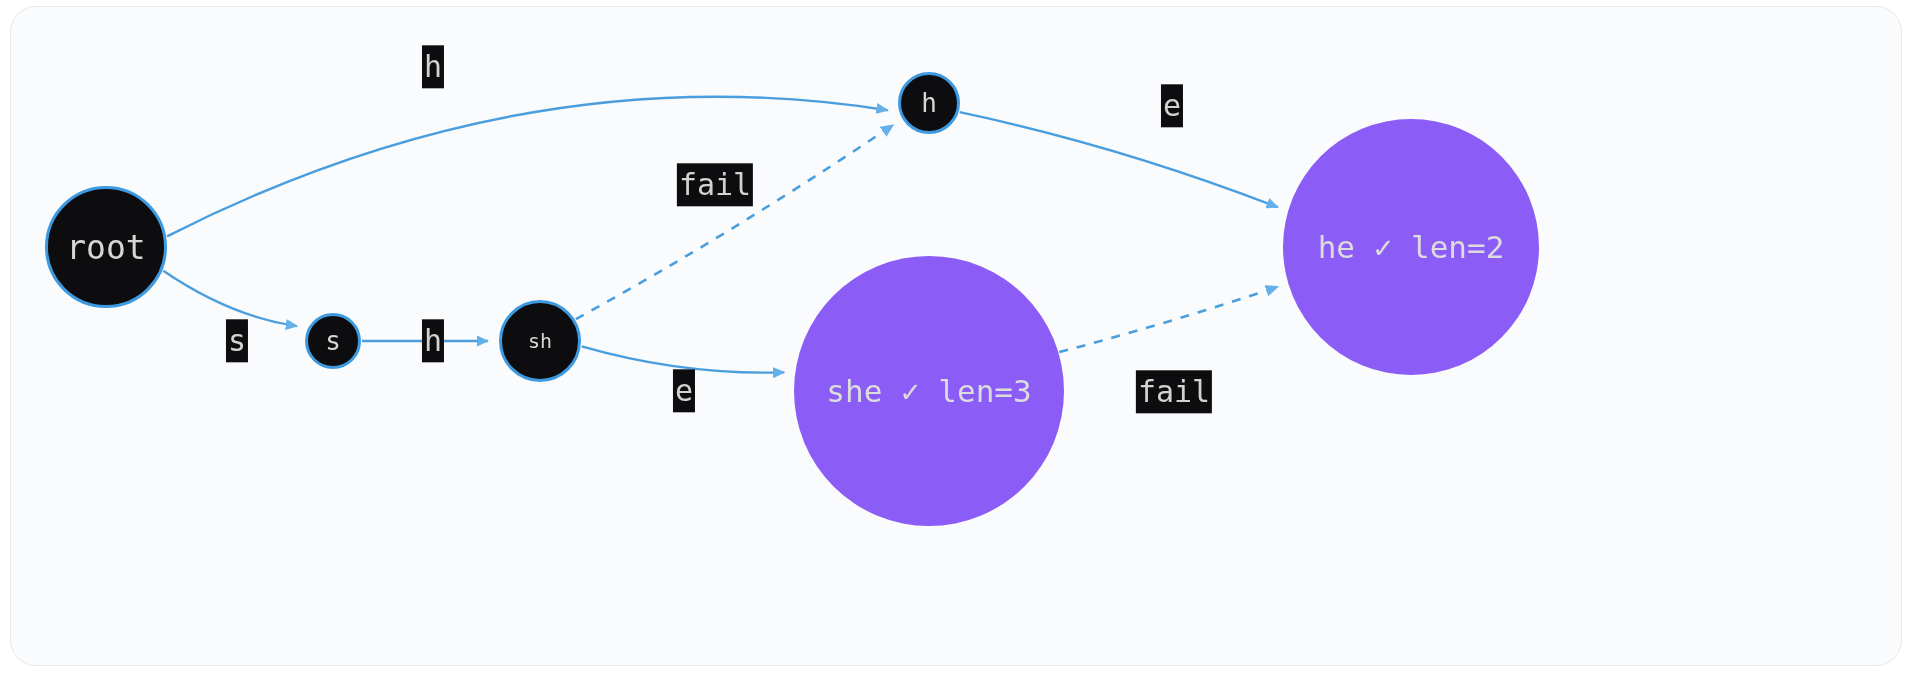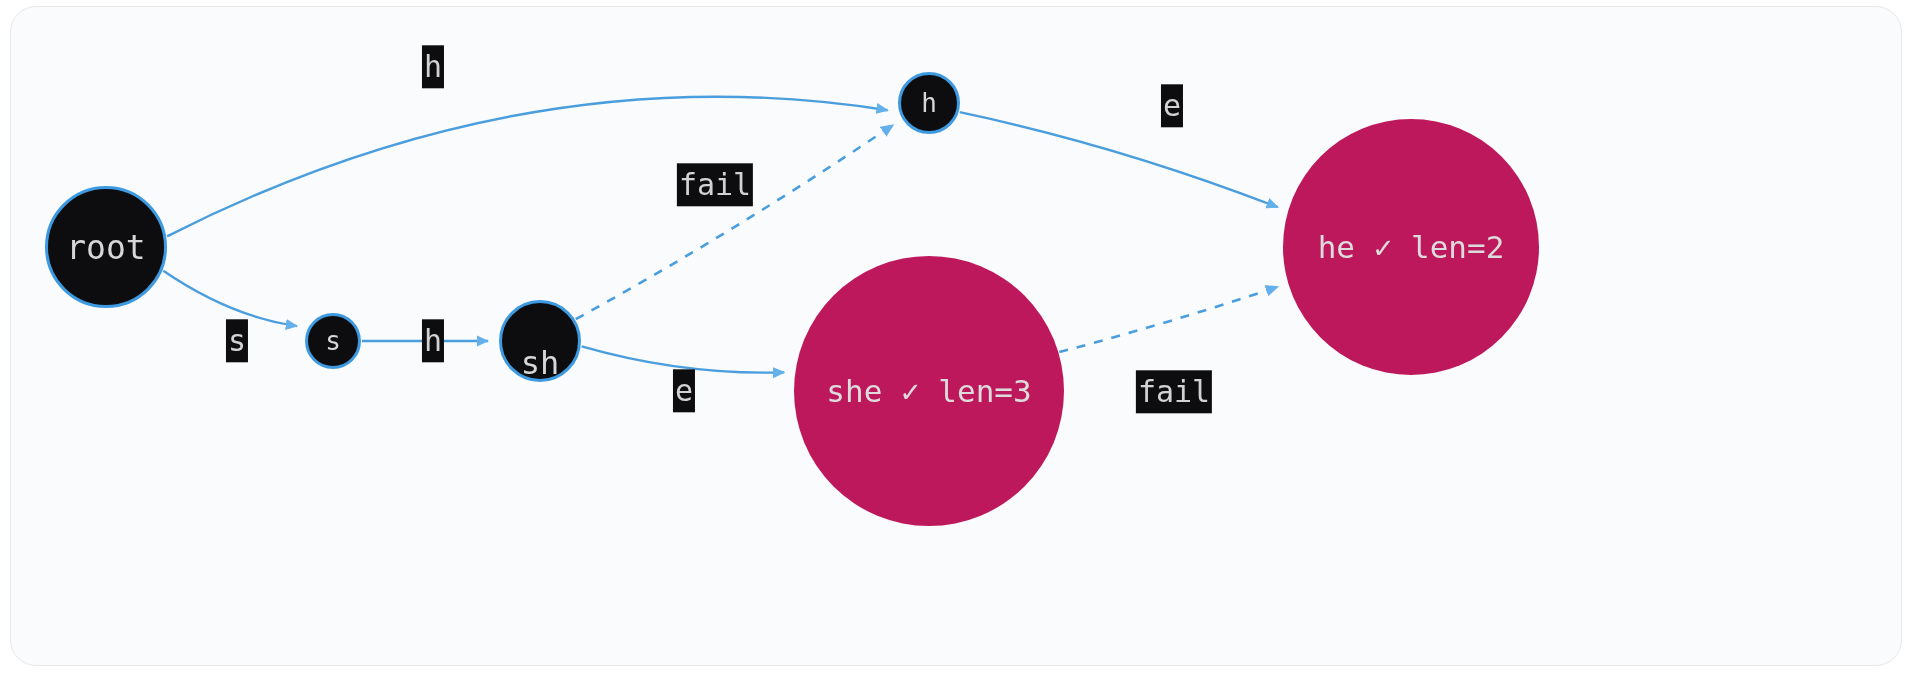--- a/index.html
+++ b/index.html
@@ -56,21 +56,21 @@
     transform: translate(-50%, -50%);
   }
 
   .node.black {
     background: #0d0d0f;
     border: 3px solid #3d9ae0;
     color: #d6d6d6;
   }
 
   .node.green {
-    background: #be185d;
+    background: #8b5cf6;
     border: none;
     color: #dcdcdc;
   }
 
   
   .edge-label {
     position: absolute;
     background: #0d0d0f;
     color: #d2d2d2;
     font-family: "DejaVu Sans Mono", "Liberation Mono", monospace;
@@ -106,21 +106,21 @@
         </g>
     </svg>
 
     <div id="node-layer">
         <div class="node black" style="left: 95px; top: 240px; width: 122px; height: 122px; font-size: 33px; z-index: 5;">
           <span>root</span>
         </div>
         <div class="node black" style="left: 322px; top: 334px; width: 56px; height: 56px; font-size: 26px; z-index: 5;">
           <span>s</span>
         </div>
-        <div class="node black" style="left: 529px; top: 334px; width: 82px; height: 82px; font-size: 32px; z-index: 5; align-items: flex-end;">
+        <div class="node black" style="left: 529px; top: 334px; width: 82px; height: 82px; font-size: 20px; z-index: 5;">
           <span>sh</span>
         </div>
         <div class="node black" style="left: 918px; top: 96px; width: 62px; height: 62px; font-size: 26px; z-index: 5;">
           <span>h</span>
         </div>
         <div class="node green" style="left: 918px; top: 384px; width: 270px; height: 270px; font-size: 31px; z-index: 4; align-items: center;">
           <span>she ✓ len=3</span>
         </div>
         <div class="node green" style="left: 1400px; top: 240px; width: 256px; height: 256px; font-size: 31px; z-index: 4;">
           <span>he ✓ len=2</span>

